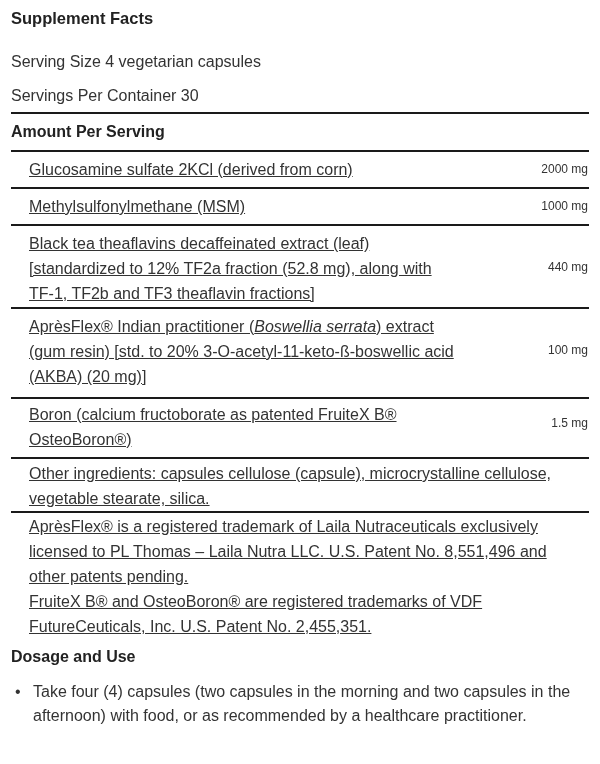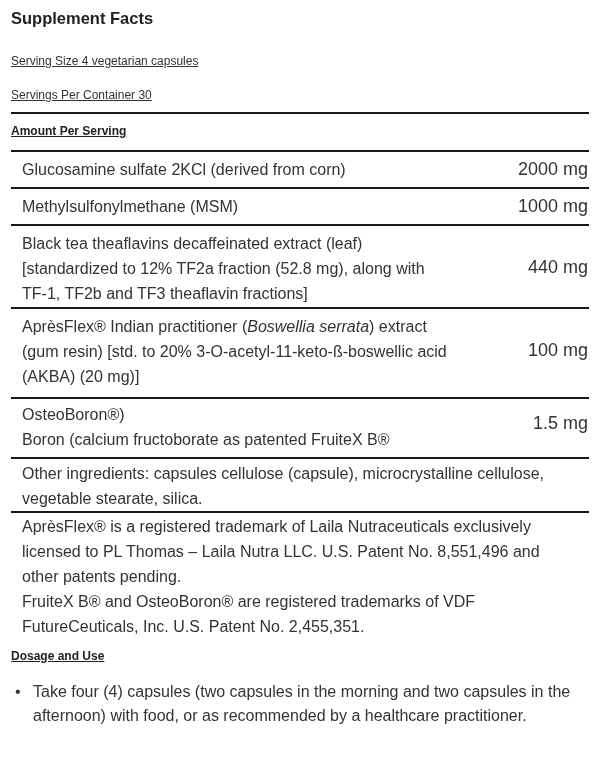--- a/index.html
+++ b/index.html
@@ -1,24 +1,24 @@
 <!DOCTYPE html>
 <html><head>
 <meta charset="utf-8">
 <style>
   html, body { margin:0; padding:0; background:#ffffff; }
   body { width:600px; height:764px; overflow:hidden; font-family:"Liberation Sans", sans-serif; color:#333333; font-size:16px; }
   .wrap { position:relative; width:600px; height:584px; }
   .abs { position:absolute; left:11px; }
   .title { top:9px; font-weight:bold; font-size:16.5px; color:#222; }
   .line { position:absolute; left:11px; width:578px; height:2px; background:#1a1a1a; }
-  .txt { line-height:25px; font-size:12px;text-decoration:underline; }
-  .amt { position:absolute; right:12px; font-size:18px; line-height:25px; text-align:right; }
+  .txt { line-height:25px; font-size:16px; }
+  .amt { position:absolute; right:12px; font-size:12px; line-height:25px; text-align:right; }
   .bold { font-weight:bold; color:#222; }
-  .ing { position:absolute; left:22px; width:470px; line-height:25px; }
+  .ing { position:absolute; left:29px; width:470px; line-height:25px;text-decoration:underline; }
   .bullet-list { position:absolute; left:11px; top:680px; width:580px; margin:0; padding:0; list-style:none; }
   .bullet-list li { position:relative; padding-left:22px; line-height:24px; }
   .bullet-list li::before { content:"\2022"; position:absolute; left:4px; top:0; }
 </style>
 </head>
 <body>
 
 <div class="wrap">
   <div class="abs title">Supplement Facts</div>
 
@@ -47,22 +47,22 @@
 
   <div class="ing" style="top:314px; width:500px;">
     <div><span>AprèsFlex® Indian practitioner (</span><i>Boswellia serrata</i><span>) extract</span></div>
     <div>(gum resin) [std. to 20% 3-O-acetyl-11-keto-ß-boswellic acid</div>
     <div>(AKBA) (20 mg)]</div>
   </div>
   <div class="amt" style="top:338px;">100 mg</div>
   <div class="line" style="top:397px;"></div>
 
   <div class="ing" style="top:402px;">
+    <div>Boron (calcium fructoborate as patented FruiteX B®</div>
     <div>OsteoBoron®)</div>
-    <div>Boron (calcium fructoborate as patented FruiteX B®</div>
   </div>
   <div class="amt" style="top:411px;">1.5 mg</div>
   <div class="line" style="top:457px;"></div>
 
   <div class="ing" style="top:461px; width:585px;">
     <div>Other ingredients: capsules cellulose (capsule), microcrystalline cellulose,</div>
     <div>vegetable stearate, silica.</div>
   </div>
   <div class="line" style="top:511px;"></div>
 

